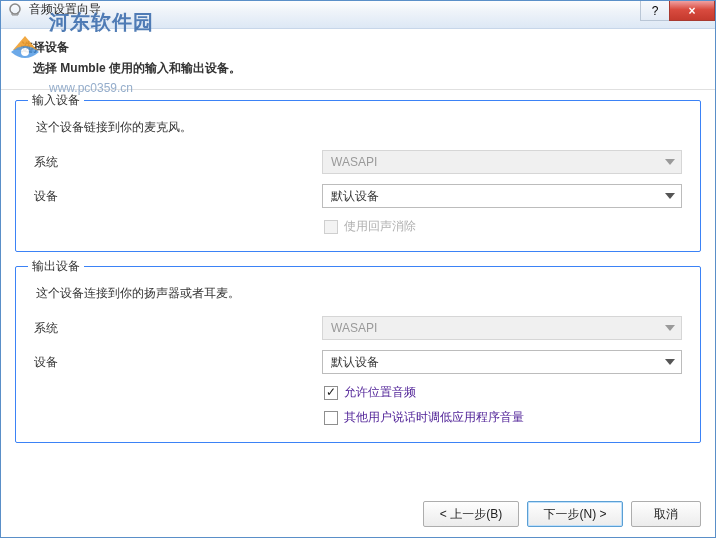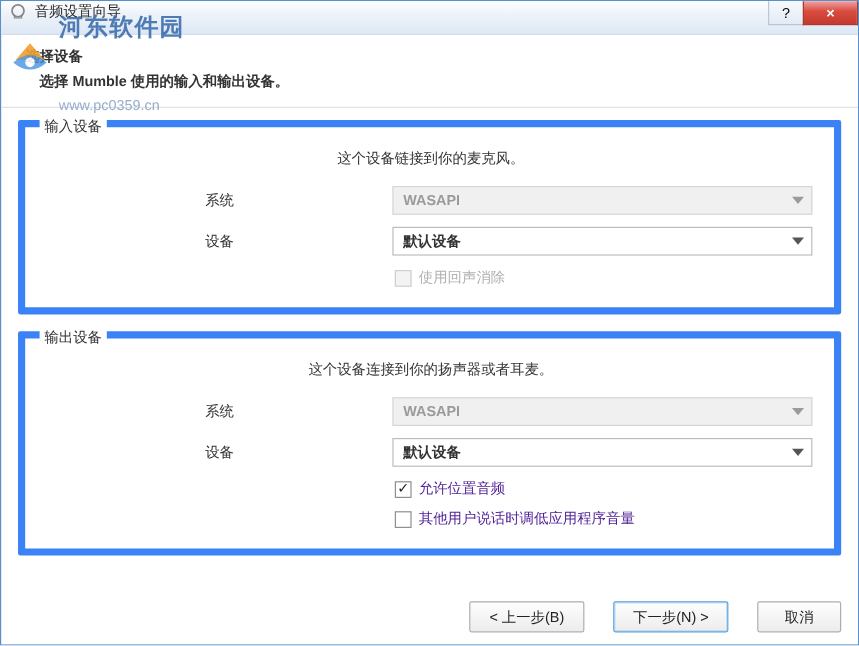--- a/index.html
+++ b/index.html
@@ -85,27 +85,26 @@
   font-weight: bold;
 }
 .header-sub {
   font-size: 12px;
   color: #333;
 }
 .header-sub .h1 { margin-bottom: 4px; margin-left: 6px; }
 .header-sub .h2 { margin-left: 18px; margin-bottom: 12px; }
 
 .groupbox {
-  border: 6px solid #3b82f6;
+  border: 1px solid #3b82f6;
   border-radius: 2px;
   margin: 10px 14px 14px 14px;
   padding: 12px 18px 14px 18px;
   position: relative;
   background: #fff;
-  text-align: center;
 }
 .groupbox .legend {
   position: absolute;
   top: -9px;
   left: 12px;
   background: #fff;
   padding: 0 4px;
   color: #333;
 }
 .groupbox .desc {
@@ -127,21 +126,20 @@
 .select {
   width: 100%;
   height: 24px;
   border: 1px solid #bcbcbc;
   background: #fff;
   display: flex;
   align-items: center;
   padding: 0 26px 0 8px;
   position: relative;
   color: #333;
-  font-weight: bold;
 }
 .select .arrow {
   position: absolute;
   right: 6px; top: 50%;
   margin-top: -3px;
   width: 0; height: 0;
   border-left: 5px solid transparent;
   border-right: 5px solid transparent;
   border-top: 6px solid #555;
 }
@@ -173,21 +171,21 @@
   font-size: 12px;
   color: #222;
 }
 .cb.disabled { border-color: #cfcfcf; background: #f3f3f3; }
 
 .footer {
   position: absolute;
   bottom: 10px;
   right: 14px;
   display: flex;
-  gap: 24px;
+  gap: 8px;
   margin-left: 44px;
 }
 .btn {
   min-width: 96px;
   height: 26px;
   border: 1px solid #adadad;
   background: linear-gradient(#fefefe, #ececec);
   display: flex;
   align-items: center;
   justify-content: center;

